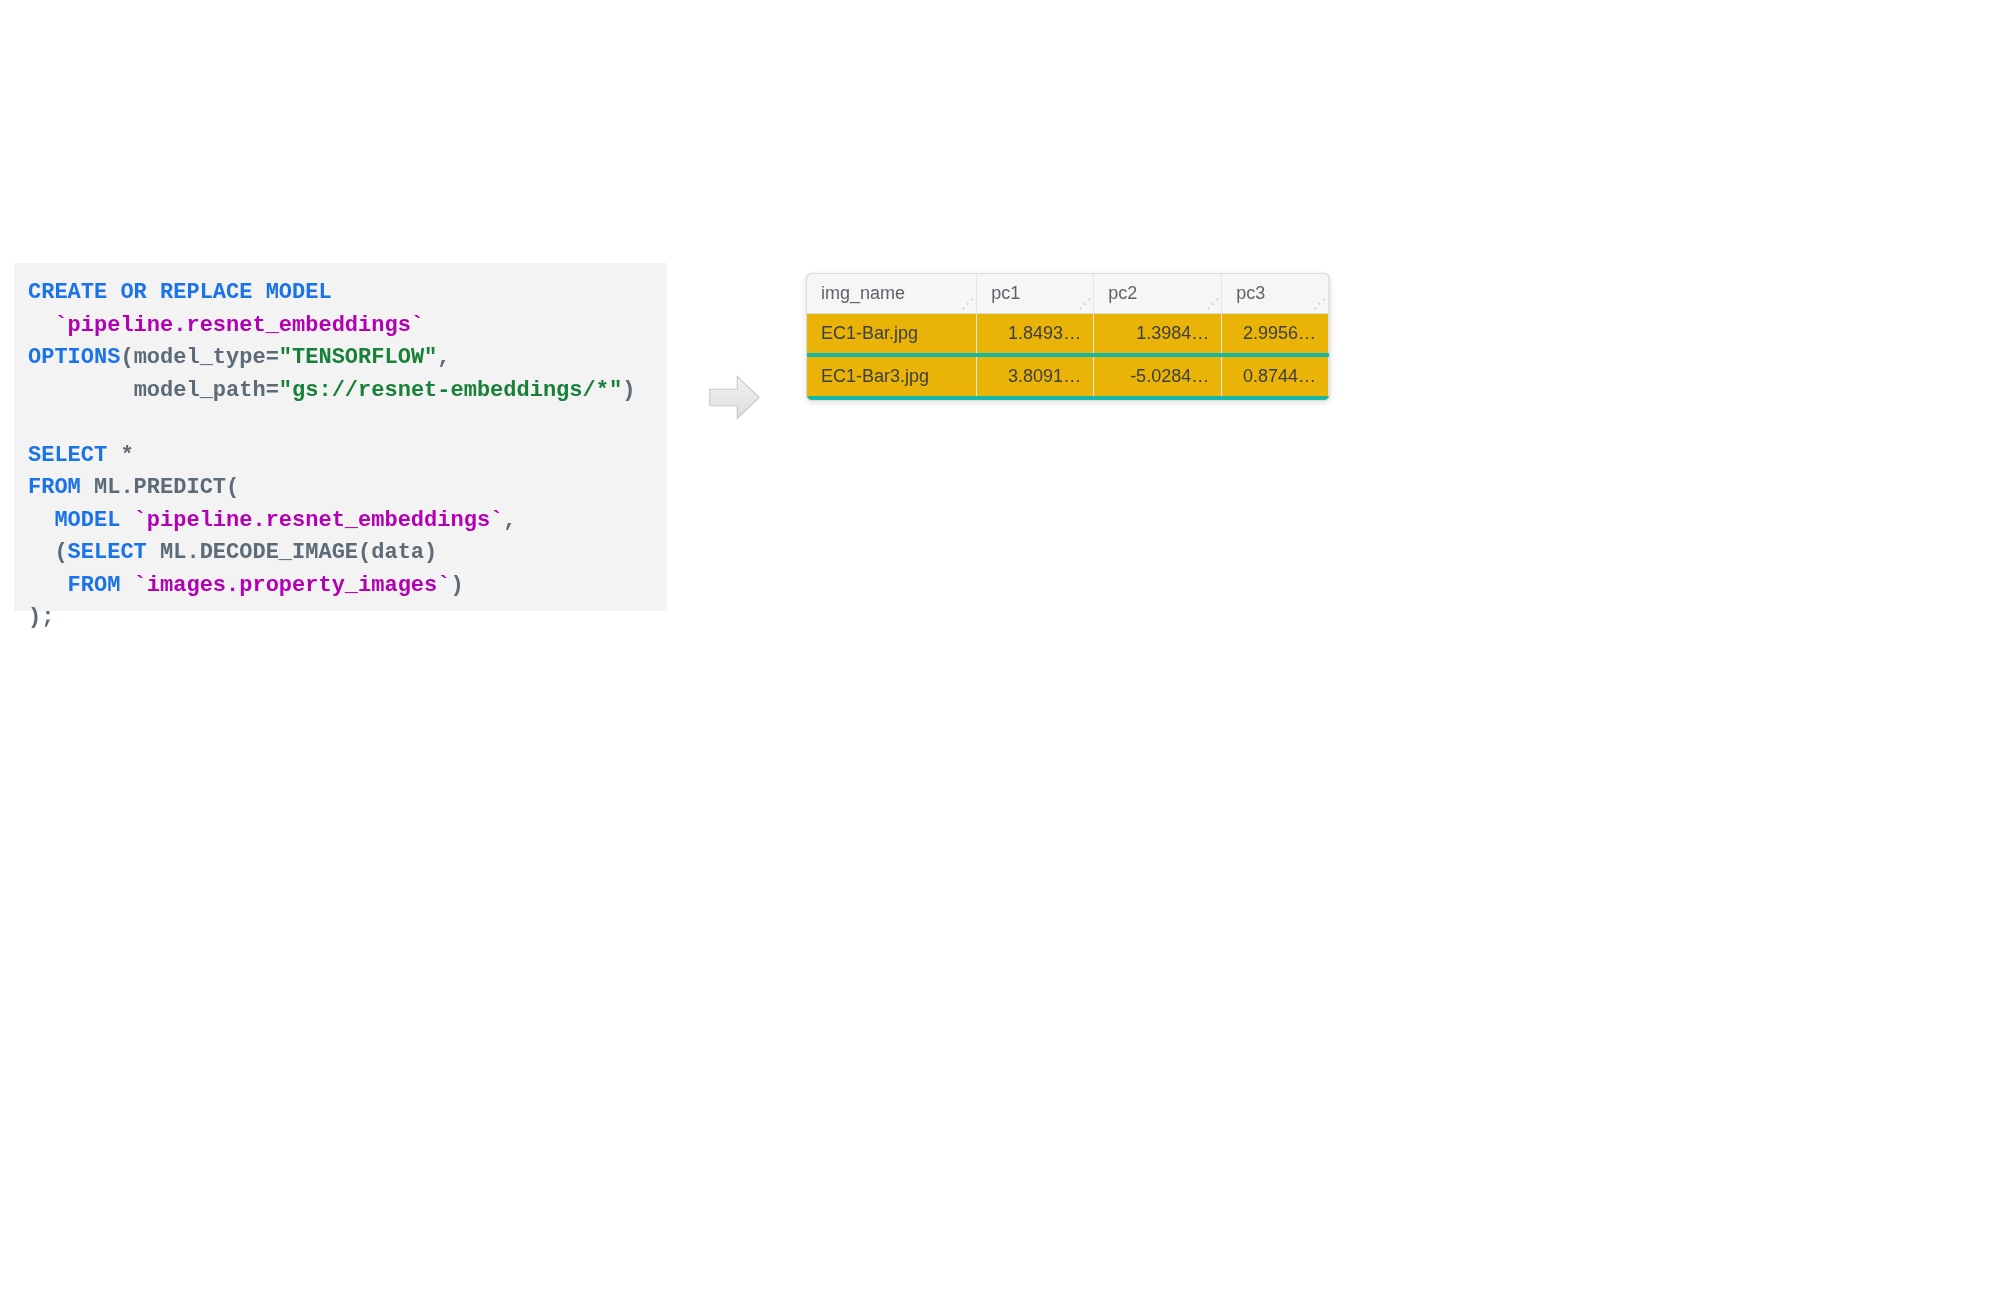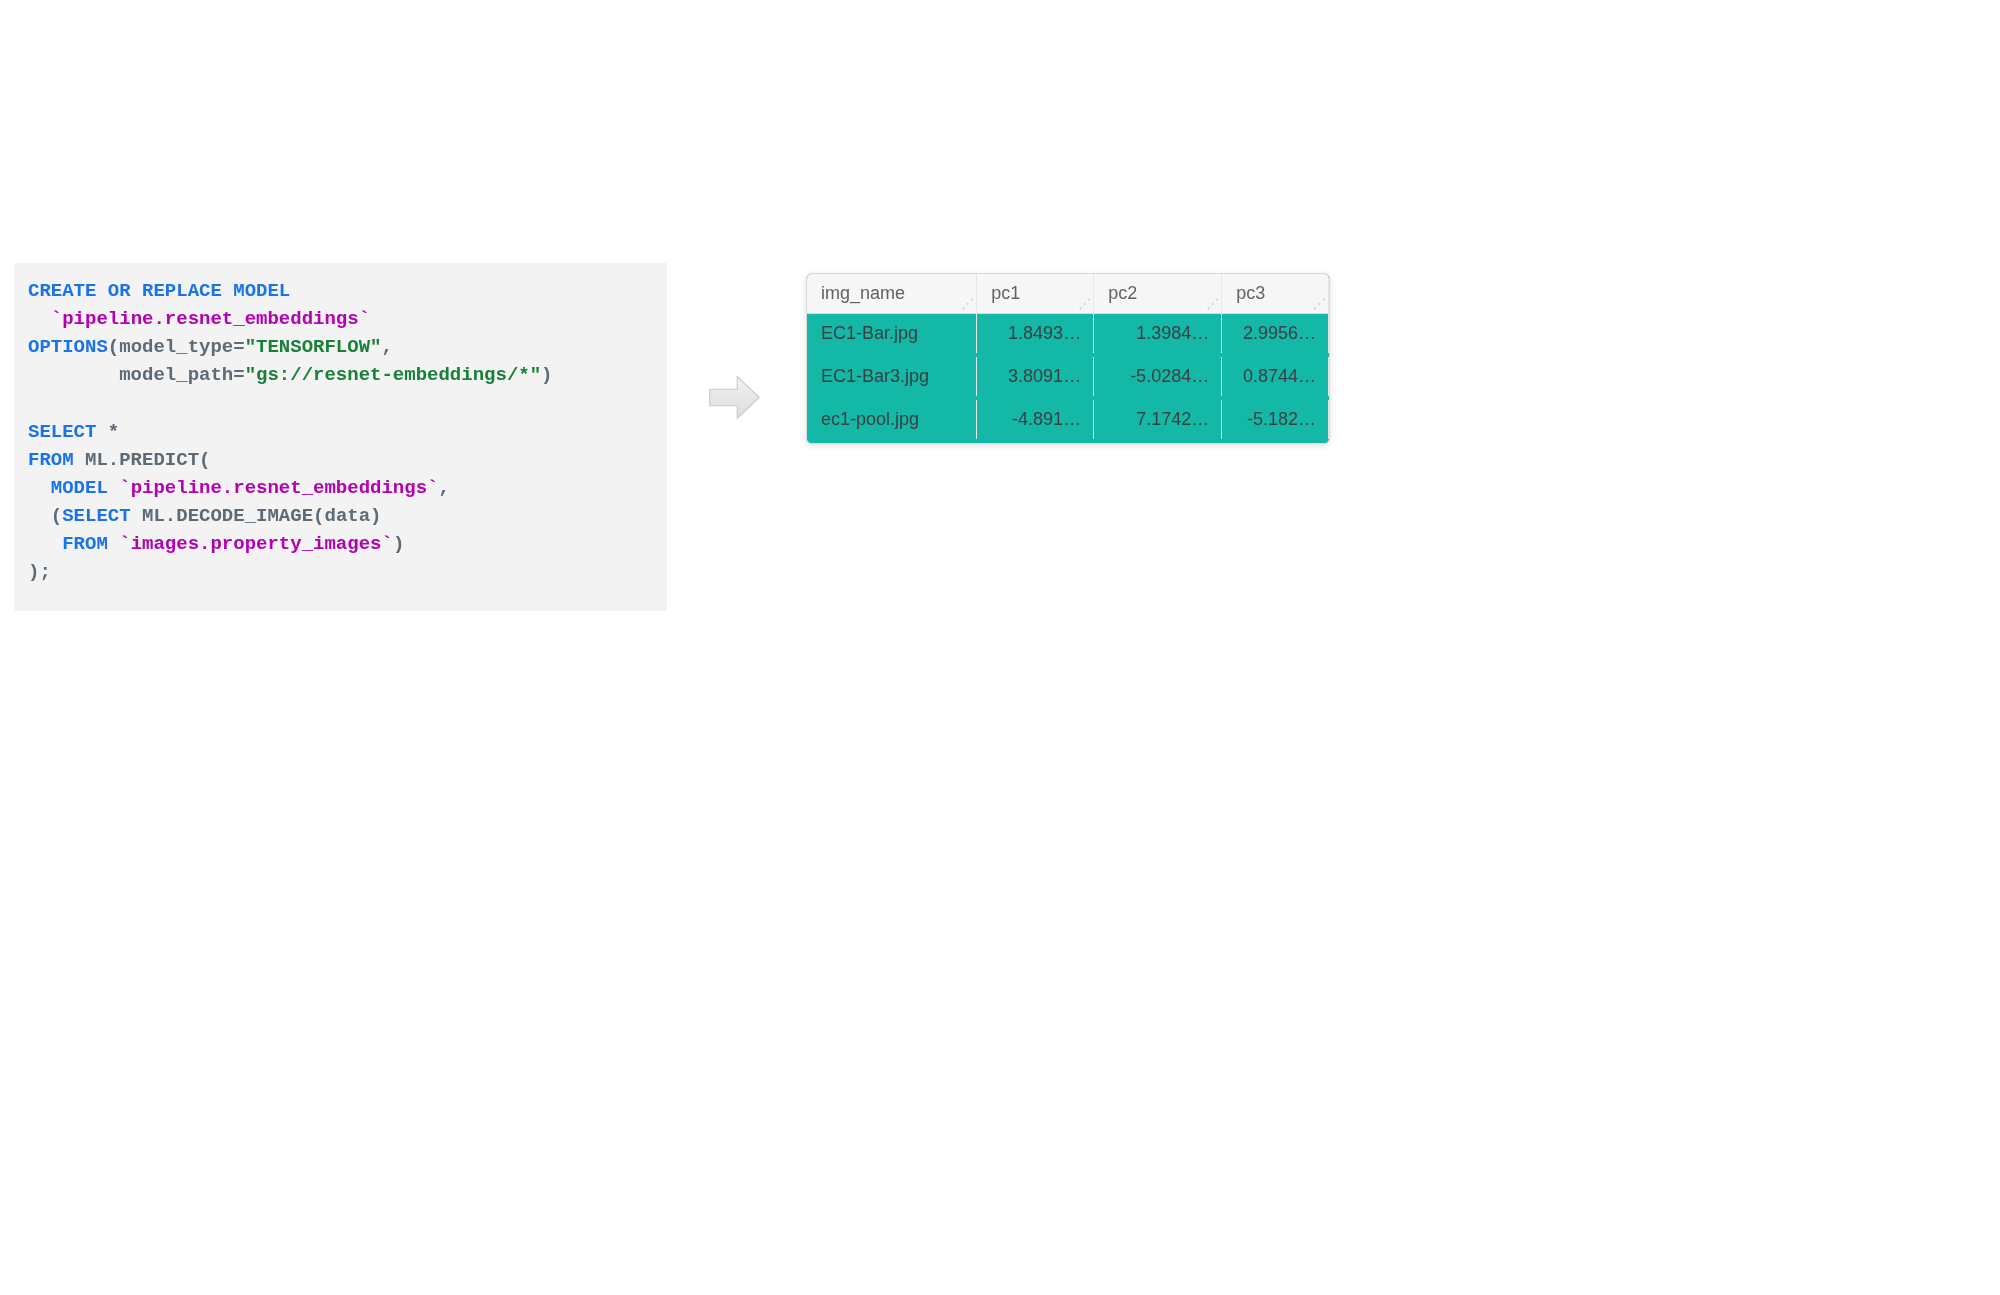--- a/index.html
+++ b/index.html
@@ -14,21 +14,21 @@
   }
   .code-block {
     position: absolute;
     left: 14px;
     top: 263px;
     width: 653px;
     height: 348px;
     background: #f3f3f3;
     padding: 14px 14px;
     font-family: Consolas, "Courier New", monospace;
-    font-size: 19px;
+    font-size: 22px;
     line-height: 1.48;
     white-space: pre;
     font-weight: bold;
     color: #5c6b77;
   }
   .kw { color: #1a73e8; }
   .ident { color: #b400b4; }
   .str { color: #188038; }
   .plain { color: #5c6b77; }
   .arrow {
@@ -37,21 +37,21 @@
     top: 370px;
     width: 55px;
     height: 55px;
   }
   .arrow svg { width: 100%; height: 100%; }
   .table-wrap {
     position: absolute;
     left: 806px;
     top: 273px;
     width: 524px;
-    background: #14b8a6;
+    background: #eab308;
     border: 1px solid #dadce0;
     border-radius: 6px;
     box-shadow: 0 2px 6px rgba(0,0,0,0.12);
     overflow: hidden;
     font-family: Arial, Helvetica, sans-serif;
   }
   .tbl {
     width: 100%;
     border-collapse: collapse;
     font-size: 18px;
@@ -142,21 +142,15 @@
         <td class="num">1.8493…</td>
         <td class="num">1.3984…</td>
         <td class="num">2.9956…</td>
       </tr>
       <tr>
         <td>EC1-Bar3.jpg</td>
         <td class="num">3.8091…</td>
         <td class="num">-5.0284…</td>
         <td class="num">0.8744…</td>
       </tr>
-      <tr>
-        <td>ec1-pool.jpg</td>
-        <td class="num">-4.891…</td>
-        <td class="num">7.1742…</td>
-        <td class="num">-5.182…</td>
-      </tr>
     </tbody>
   </table>
 </div>
 
 </body></html>

